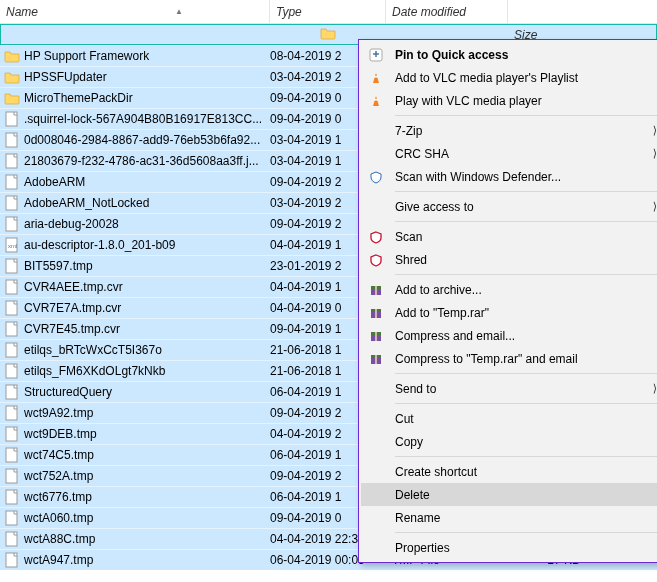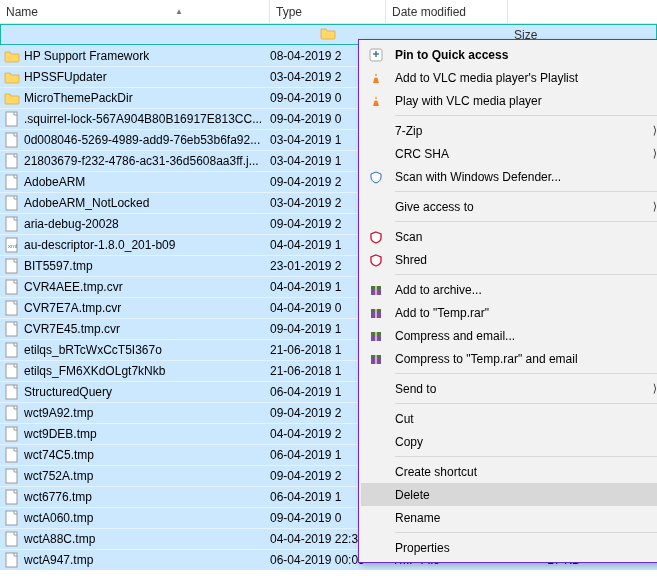--- a/index.html
+++ b/index.html
@@ -13,20 +13,21 @@
     height: 582px;
     overflow: hidden;
     position: relative;
   }
   .header {
     display: flex;
     height: 24px;
     border-bottom: 1px solid #e5e5e5;
     background: #fff;
     user-select: none;
+    font-style: italic;
   }
   .header-col {
     display: flex;
     align-items: center;
     padding: 0 6px;
     border-right: 1px solid #e5e5e5;
     color: #333;
     font-weight: 400;
   }
   .header-col.name { width: 270px; justify-content: space-between; }
@@ -165,21 +166,21 @@
       <span class="cell-type"></span>
       <span class="cell-size"></span>
     </div>
     <div class="row">
       <span class="icon">
         <svg width="16" height="16">
           <rect x="2" y="1" width="11" height="14" fill="#fff" stroke="#999"></rect>
           <path d="M10 1v3h3" fill="none" stroke="#999"></path>
         </svg>
       </span>
-      <span class="cell-name">0d008046-5269-4989-add9-76eb53b6fa92...</span>
+      <span class="cell-name">0d008046-2984-8867-add9-76eb53b6fa92...</span>
       <span class="cell-date">03-04-2019 1</span>
       <span class="cell-type"></span>
       <span class="cell-size"></span>
     </div>
     <div class="row">
       <span class="icon">
         <svg width="16" height="16">
           <rect x="2" y="1" width="11" height="14" fill="#fff" stroke="#999"></rect>
           <path d="M10 1v3h3" fill="none" stroke="#999"></path>
         </svg>

